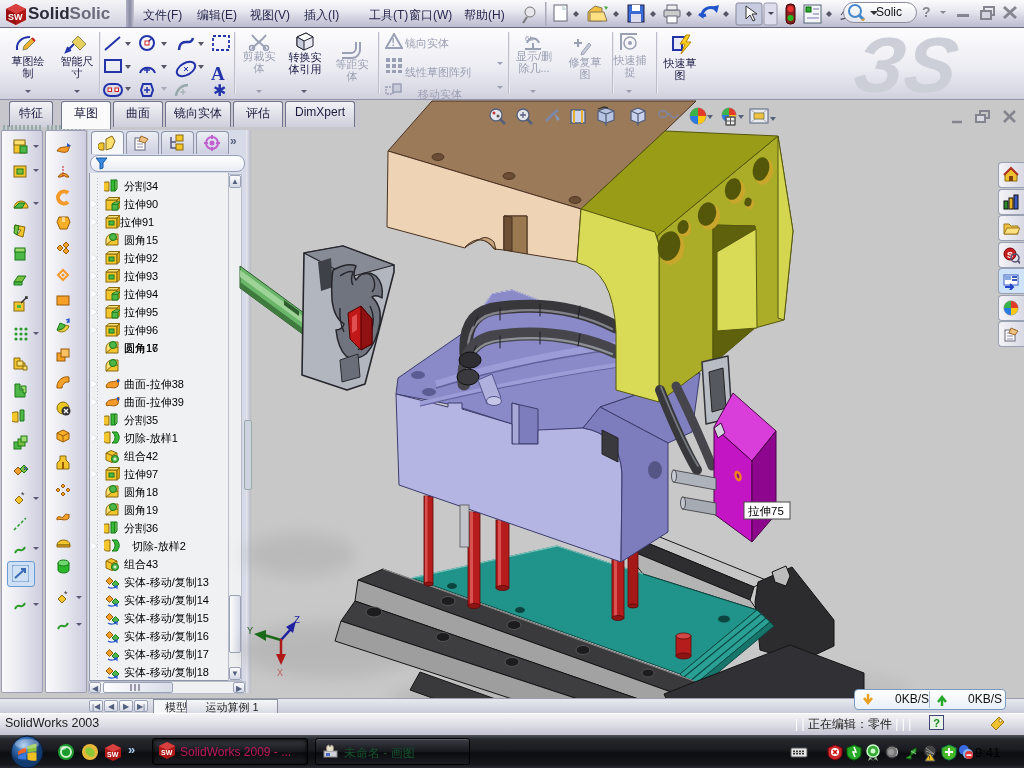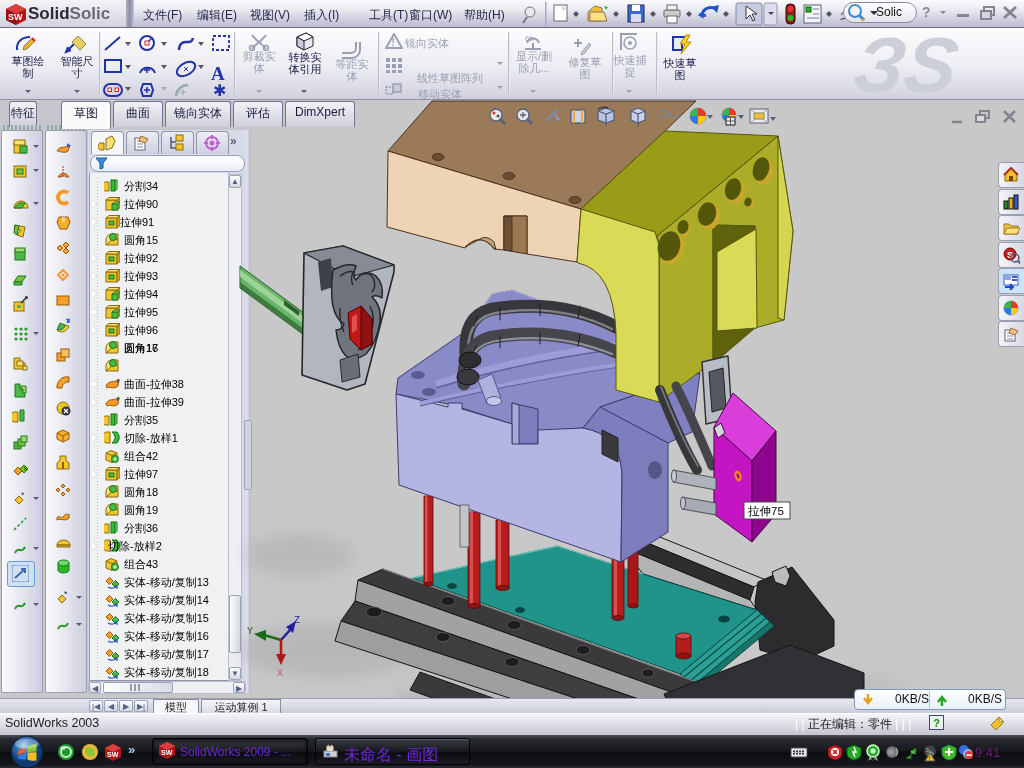--- a/index.html
+++ b/index.html
@@ -224,21 +224,21 @@
       <rect x="7" y="1" width="4" height="4"></rect>
       <rect x="13" y="1" width="4" height="4"></rect>
       <rect x="1" y="7" width="4" height="4"></rect>
       <rect x="7" y="7" width="4" height="4"></rect>
       <rect x="13" y="7" width="4" height="4"></rect>
       <rect x="1" y="13" width="4" height="4"></rect>
       <rect x="7" y="13" width="4" height="4"></rect>
       <rect x="13" y="13" width="4" height="4"></rect>
     </g>
 </svg>
-<div class="tbtxt tbgray abs" style="left:405px;top:72px;width:90px;text-align:center">线性草图阵列</div>
+<div class="tbtxt tbgray abs" style="left:405px;top:66px;width:90px;text-align:left">线性草图阵列</div>
 <svg class="abs" style="left:385px;top:82px" width="18" height="14" viewBox="0 0 18 14">
  <rect x="1" y="5" width="7" height="7" fill="none" stroke="#9aa0b4" stroke-width="1.5" stroke-dasharray="2,1"></rect>
  <rect x="8" y="2" width="8" height="8" fill="#c8ccd8" stroke="#9aa0b4" stroke-width="1.5"></rect>
 </svg>
 <div class="tbtxt tbgray abs" style="left:405px;top:88px;width:70px;text-align:center">移动实体</div>
 <div class="dd ddg abs" style="left:497px;top:62px"></div>
 <div class="dd ddg abs" style="left:497px;top:86px"></div>
 <div class="tbsep abs" style="left:508px"></div>
 
 <svg class="abs" style="left:522px;top:33px" width="22" height="18" viewBox="0 0 22 18">
@@ -264,21 +264,21 @@
 <div class="dd ddg abs" style="left:626px;top:90px"></div>
 <div class="tbsep abs" style="left:656px"></div>
 
 <svg class="abs" style="left:670px;top:33px" width="24" height="24" viewBox="0 0 24 24">
  <path d="M3,4 h12 v5 h-3 v8 h-9 z" fill="#e8eaf6" stroke="#2233aa" stroke-width="2"></path>
  <path d="M16,2 l-6,9 h5 l-4,10 10,-12 h-5 l4,-7 z" fill="#ffd020" stroke="#b88600"></path>
 </svg>
 <div class="tbtxt abs" style="left:658px;top:57px;width:44px">快速草<br>图</div>
 
 <div id="tabrow" class="abs"></div>
-<div class="ftab abs" style="left:9px;width:28px">特征</div>
+<div class="ftab abs" style="left:9px;width:44px">特征</div>
 <div class="ftab act abs" style="left:61px;width:50px">草图</div>
 <div class="ftab abs" style="left:113px;width:50px">曲面</div>
 <div class="ftab abs" style="left:165px;width:66px">镜向实体</div>
 <div class="ftab abs" style="left:233px;width:50px">评估</div>
 <div class="ftab abs" style="left:285px;width:70px">DimXpert</div>
 <div class="vstrip abs" style="left:1px;width:42px"></div>
 <div class="vstrip abs" style="left:45px;width:42px"></div>
 <div class="abs" style="left:3px;top:125px;width:38px;height:5px;background:repeating-linear-gradient(90deg,#9aa 0,#9aa 2px,transparent 2px,transparent 4px)"></div>
 <div class="abs" style="left:47px;top:125px;width:38px;height:5px;background:repeating-linear-gradient(90deg,#9aa 0,#9aa 2px,transparent 2px,transparent 4px)"></div>
 <svg class="abs" style="left:12px;top:138px" width="17" height="17" viewBox="0 0 17 17">
@@ -613,21 +613,21 @@
     <path d="M2,4 a3.5,3.5 0 0 0 0,9 h3 v-9 z" fill="#f4c62e" stroke="#8a6a10"></path>
     <rect x="7" y="2" width="4" height="11" fill="#38b838" stroke="#107a10"></rect>
     <path d="M11,2 h2 v9 l-2,2 z" fill="#a0e080" stroke="#107a10"></path>
   </svg>
 <div class="trow abs" style="left:124px;top:521px">分割36</div>
 <div class="abs" style="left:92px;top:542px;width:0;height:0;border-top:4px solid transparent;border-bottom:4px solid transparent;border-left:5px solid #fff;filter:drop-shadow(0 0 0.5px #888)"></div>
 <svg class="abs" style="left:104px;top:538px" width="16" height="16" viewBox="0 0 16 16">
     <path d="M3,2 a4,5 0 0 0 0,11 h3 v-11 z" fill="#f4c62e" stroke="#8a6a10"></path>
     <path d="M8,2 c4,3 4,8 0,11 l5,0 c3,-4 3,-7 0,-11 z" fill="#38b838" stroke="#107a10"></path>
   </svg>
-<div class="trow abs" style="left:108px;top:539px">切除-放样2</div>
+<div class="trow abs" style="left:132px;top:539px">切除-放样2</div>
 <svg class="abs" style="left:104px;top:556px" width="16" height="16" viewBox="0 0 16 16">
     <path d="M2,5 l5,-2.5 6,2.5 v7 l-5,2.5 -6,-2.5 z" fill="#f4c62e" stroke="#8a6a10"></path>
     <path d="M2,5 l6,2.5 5,-2.5 m-5,2.5 v7" fill="none" stroke="#8a6a10"></path>
     <circle cx="11" cy="11" r="3.5" fill="#4db848" stroke="#1a7a18"></circle>
     <path d="M9.5,11 h3 m-1.5,-1.5 v3" stroke="#fff"></path>
   </svg>
 <div class="trow abs" style="left:124px;top:557px">组合43</div>
 <svg class="abs" style="left:104px;top:574px" width="16" height="16" viewBox="0 0 16 16">
     <path d="M2,7 l3.5,-3.5 3.5,3.5 -3.5,3.5 z" fill="#f5a028" stroke="#9a5a08"></path>
     <path d="M8,10 l3.5,-3.5 3.5,3.5 -3.5,3.5 z" fill="#4db848" stroke="#1a7a18"></path>
@@ -999,21 +999,21 @@
     <path d="M5,8 h6 M5,11 h6 M5,14 h6" stroke="#88a"></path>
     <path d="M9,3 l7,3 -3,4 -6,-2 z" fill="#f0c080" stroke="#9a6a30"></path>
   </svg>
 
 <div id="btmstrip" class="abs"></div>
 <div class="sbbtn abs" style="left:89px;top:700px;width:14px;height:12px">|◀</div>
 <div class="sbbtn abs" style="left:104px;top:700px;width:14px;height:12px">◀</div>
 <div class="sbbtn abs" style="left:119px;top:700px;width:14px;height:12px">▶</div>
 <div class="sbbtn abs" style="left:134px;top:700px;width:14px;height:12px">▶|</div>
 <div class="btab abs" style="left:153px;width:46px;background:#f6f7f9">模型</div>
-<div class="btab abs" style="left:201px;width:80px">运动算例 1</div>
+<div class="btab abs" style="left:186px;width:92px">运动算例 1</div>
 
 <div class="abs" style="left:854px;top:689px;width:152px;height:21px;background:linear-gradient(#ffffff,#e8f0f8);border:1px solid #7a9ac0;border-radius:4px"></div>
 <svg class="abs" style="left:860px;top:693px" width="16" height="14" viewBox="0 0 16 14">
     <path d="M8,1 v8 m-4,-4 l4,5 4,-5" stroke="#e8a020" stroke-width="2.5" fill="none"></path>
   </svg>
 <div class="abs" style="left:895px;top:692px;font-size:12px;color:#111">0KB/S</div>
 <div class="abs" style="left:929px;top:691px;width:1px;height:17px;background:#a8c0d8"></div>
 <svg class="abs" style="left:934px;top:693px" width="16" height="14" viewBox="0 0 16 14">
     <path d="M8,13 v-8 m-4,4 l4,-5 4,5" stroke="#28a828" stroke-width="2.5" fill="none"></path>
   </svg>
@@ -1057,28 +1057,28 @@
       <text x="2" y="13" font-size="7" font-weight="bold" fill="#fff">SW</text>
     </g>
  <text x="71" y="11" font-size="13" font-weight="bold" fill="#a8ccf0">»</text>
 </svg>
 <div class="taskbtn abs" style="left:152px;width:156px;box-shadow:inset 0 1px 4px #000"></div>
 <svg class="abs" style="left:158px;top:742px" width="18" height="18" viewBox="0 0 18 18">
     <polygon points="9,0 17,4 17,13 9,17 1,13 1,4" fill="#b01818"></polygon>
     <polygon points="9,0 17,4 9,8 1,4" fill="#d84040"></polygon>
     <text x="3" y="13" font-size="7" font-weight="bold" fill="#fff">SW</text>
   </svg>
-<div class="abs" style="left:180px;top:745px;font-size:12px;color:#6d28d9">SolidWorks 2009 - ...</div>
+<div class="abs" style="left:180px;top:745px;font-size:12px;color:#be185d">SolidWorks 2009 - ...</div>
 <div class="taskbtn abs" style="left:315px;width:155px"></div>
 <svg class="abs" style="left:322px;top:742px" width="17" height="17" viewBox="0 0 17 17">
  <rect x="2" y="9" width="13" height="6" fill="#d0d0d8" stroke="#888"></rect>
     <path d="M5,9 c-2,-5 2,-8 3,-4 c1,-4 5,-1 3,4" fill="#e8e0c8" stroke="#987"></path>
     <path d="M4,11 h4 v3 h-4 z" fill="#4a6ac4"></path>
 </svg>
-<div class="abs" style="left:344px;top:745px;font-size:16px;color:#6d28d9">未命名 - 画图</div>
+<div class="abs" style="left:344px;top:745px;font-size:12px;color:#14532d">未命名 - 画图</div>
 <svg class="abs" style="left:790px;top:745px" width="18" height="14" viewBox="0 0 18 14">
  <rect x="1" y="3" width="16" height="9" rx="1" fill="#e8e8e8" stroke="#555"></rect>
     <text x="3" y="7" font-size="4" fill="#333">_____</text>
  <g fill="#333">
       <rect x="3" y="8" width="2" height="1.5"></rect>
       <rect x="6" y="8" width="2" height="1.5"></rect>
       <rect x="9" y="8" width="2" height="1.5"></rect>
       <rect x="12" y="8" width="2" height="1.5"></rect>
       <rect x="3" y="5.5" width="2" height="1.5"></rect>
       <rect x="6" y="5.5" width="2" height="1.5"></rect>
@@ -1118,12 +1118,12 @@
 <svg class="abs" style="left:941px;top:744px" width="17" height="18" viewBox="0 0 17 18">
     <path d="M8,1 L15,4 V9 C15,13 12,15 8,16 C4,15 1,13 1,9 V4 Z" fill="#48b828" stroke="#184"></path>
     <path d="M8,4 v8 M4,8 h8" stroke="#fff" stroke-width="2"></path>
   </svg>
 <svg class="abs" style="left:958px;top:744px" width="17" height="18" viewBox="0 0 17 18">
     <circle cx="6" cy="6" r="5" fill="#3a6ae0"></circle>
     <circle cx="10" cy="10" r="5" fill="#88b8f0"></circle>
     <circle cx="11" cy="11" r="4" fill="#e03838"></circle>
     <rect x="8.5" y="10.3" width="5" height="1.6" fill="#fff"></rect>
   </svg>
-<div class="abs" style="left:975px;top:745px;font-size:13px;color:#701a75">9:41</div>
+<div class="abs" style="left:975px;top:745px;font-size:13px;color:#000000">9:41</div>
 </body></html>

